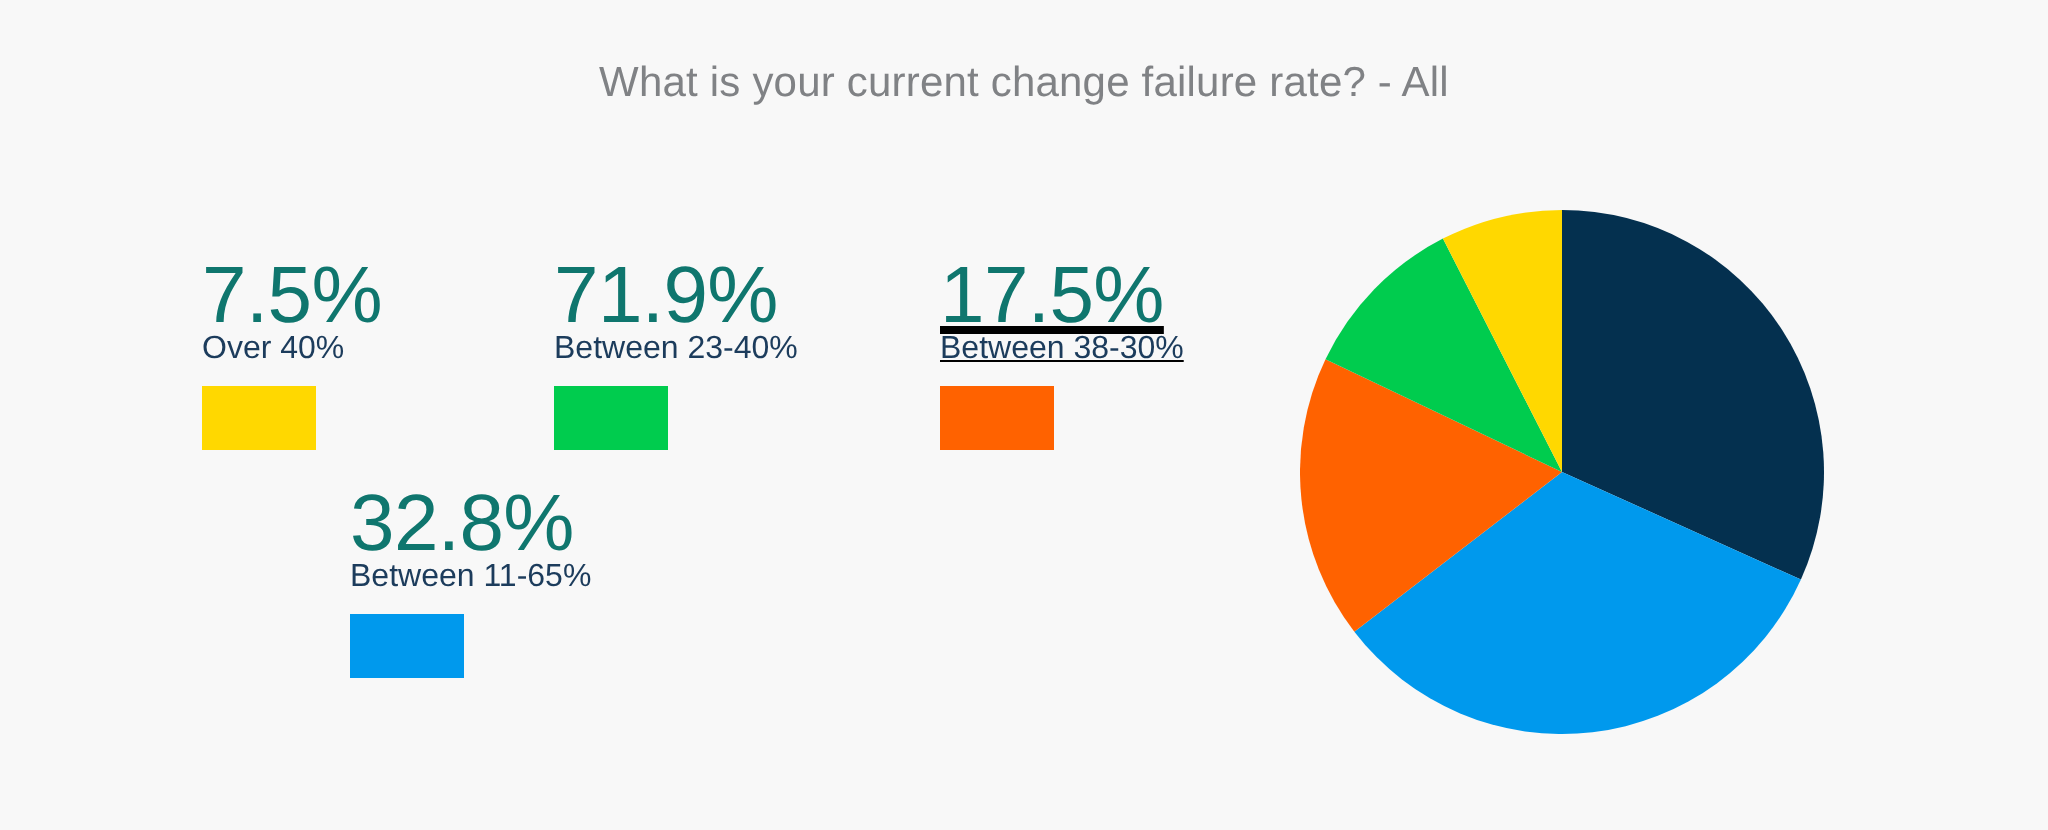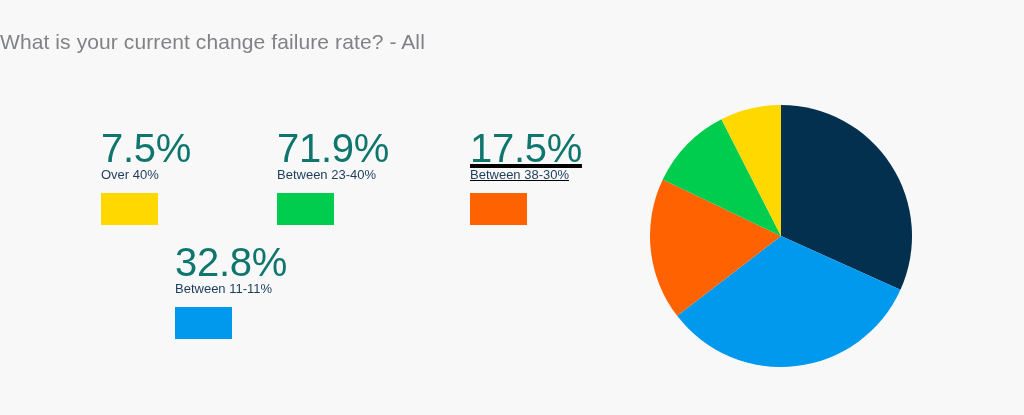--- a/index.html
+++ b/index.html
@@ -17,21 +17,21 @@
   #chart-root {
     position: relative;
     width: 1024px;
     height: 415px;
   }
   .chart-title {
     position: absolute;
     top: 30px;
     left: 0;
     width: 1024px;
-    text-align: left;
+    text-align: center;
     font-size: 21px;
     font-weight: 500;
     letter-spacing: 0.1px;
     color: #808285;
   }
   .legend-area {
     position: absolute;
     left: 0;
     top: 0;
     width: 620px;
@@ -42,21 +42,21 @@
   }
   .legend-value {
     font-size: 40px;
     font-weight: 400;
     color: #0f766e;
     line-height: 34px;
     letter-spacing: -0.3px;
     white-space: nowrap;
   }
   .legend-label {
-    font-size: 13px;
+    font-size: 16px;
     font-weight: 500;
     color: #1c3c5c;
     line-height: 16px;
     margin-top: 2px;
     white-space: nowrap;
   }
   .legend-swatch {
     width: 57px;
     height: 32px;
     margin-top: 10px;
@@ -96,21 +96,21 @@
     </div>
 
     <div class="legend-item" style="left:470px; top:131px;text-decoration:underline;">
       <div class="legend-value">17.5%</div>
       <div class="legend-label">Between 38-30%</div>
       <div class="legend-swatch" style="background:#FF6200;"></div>
     </div>
 
     <div class="legend-item" style="left:175px; top:245px;">
       <div class="legend-value">32.8%</div>
-      <div class="legend-label">Between 11-11%</div>
+      <div class="legend-label">Between 11-65%</div>
       <div class="legend-swatch" style="background:#0099ED;"></div>
     </div>
 
 
   </div>
 
   <div class="pie-wrap">
     <svg class="pie-svg" viewBox="0 0 262 262">
       <g id="pie-slices">
           <path d="M 131 131 L 131 0 A 131 131 0 0 1 250.4556281852694 184.77130177764593 Z" fill="#04304F"></path>

